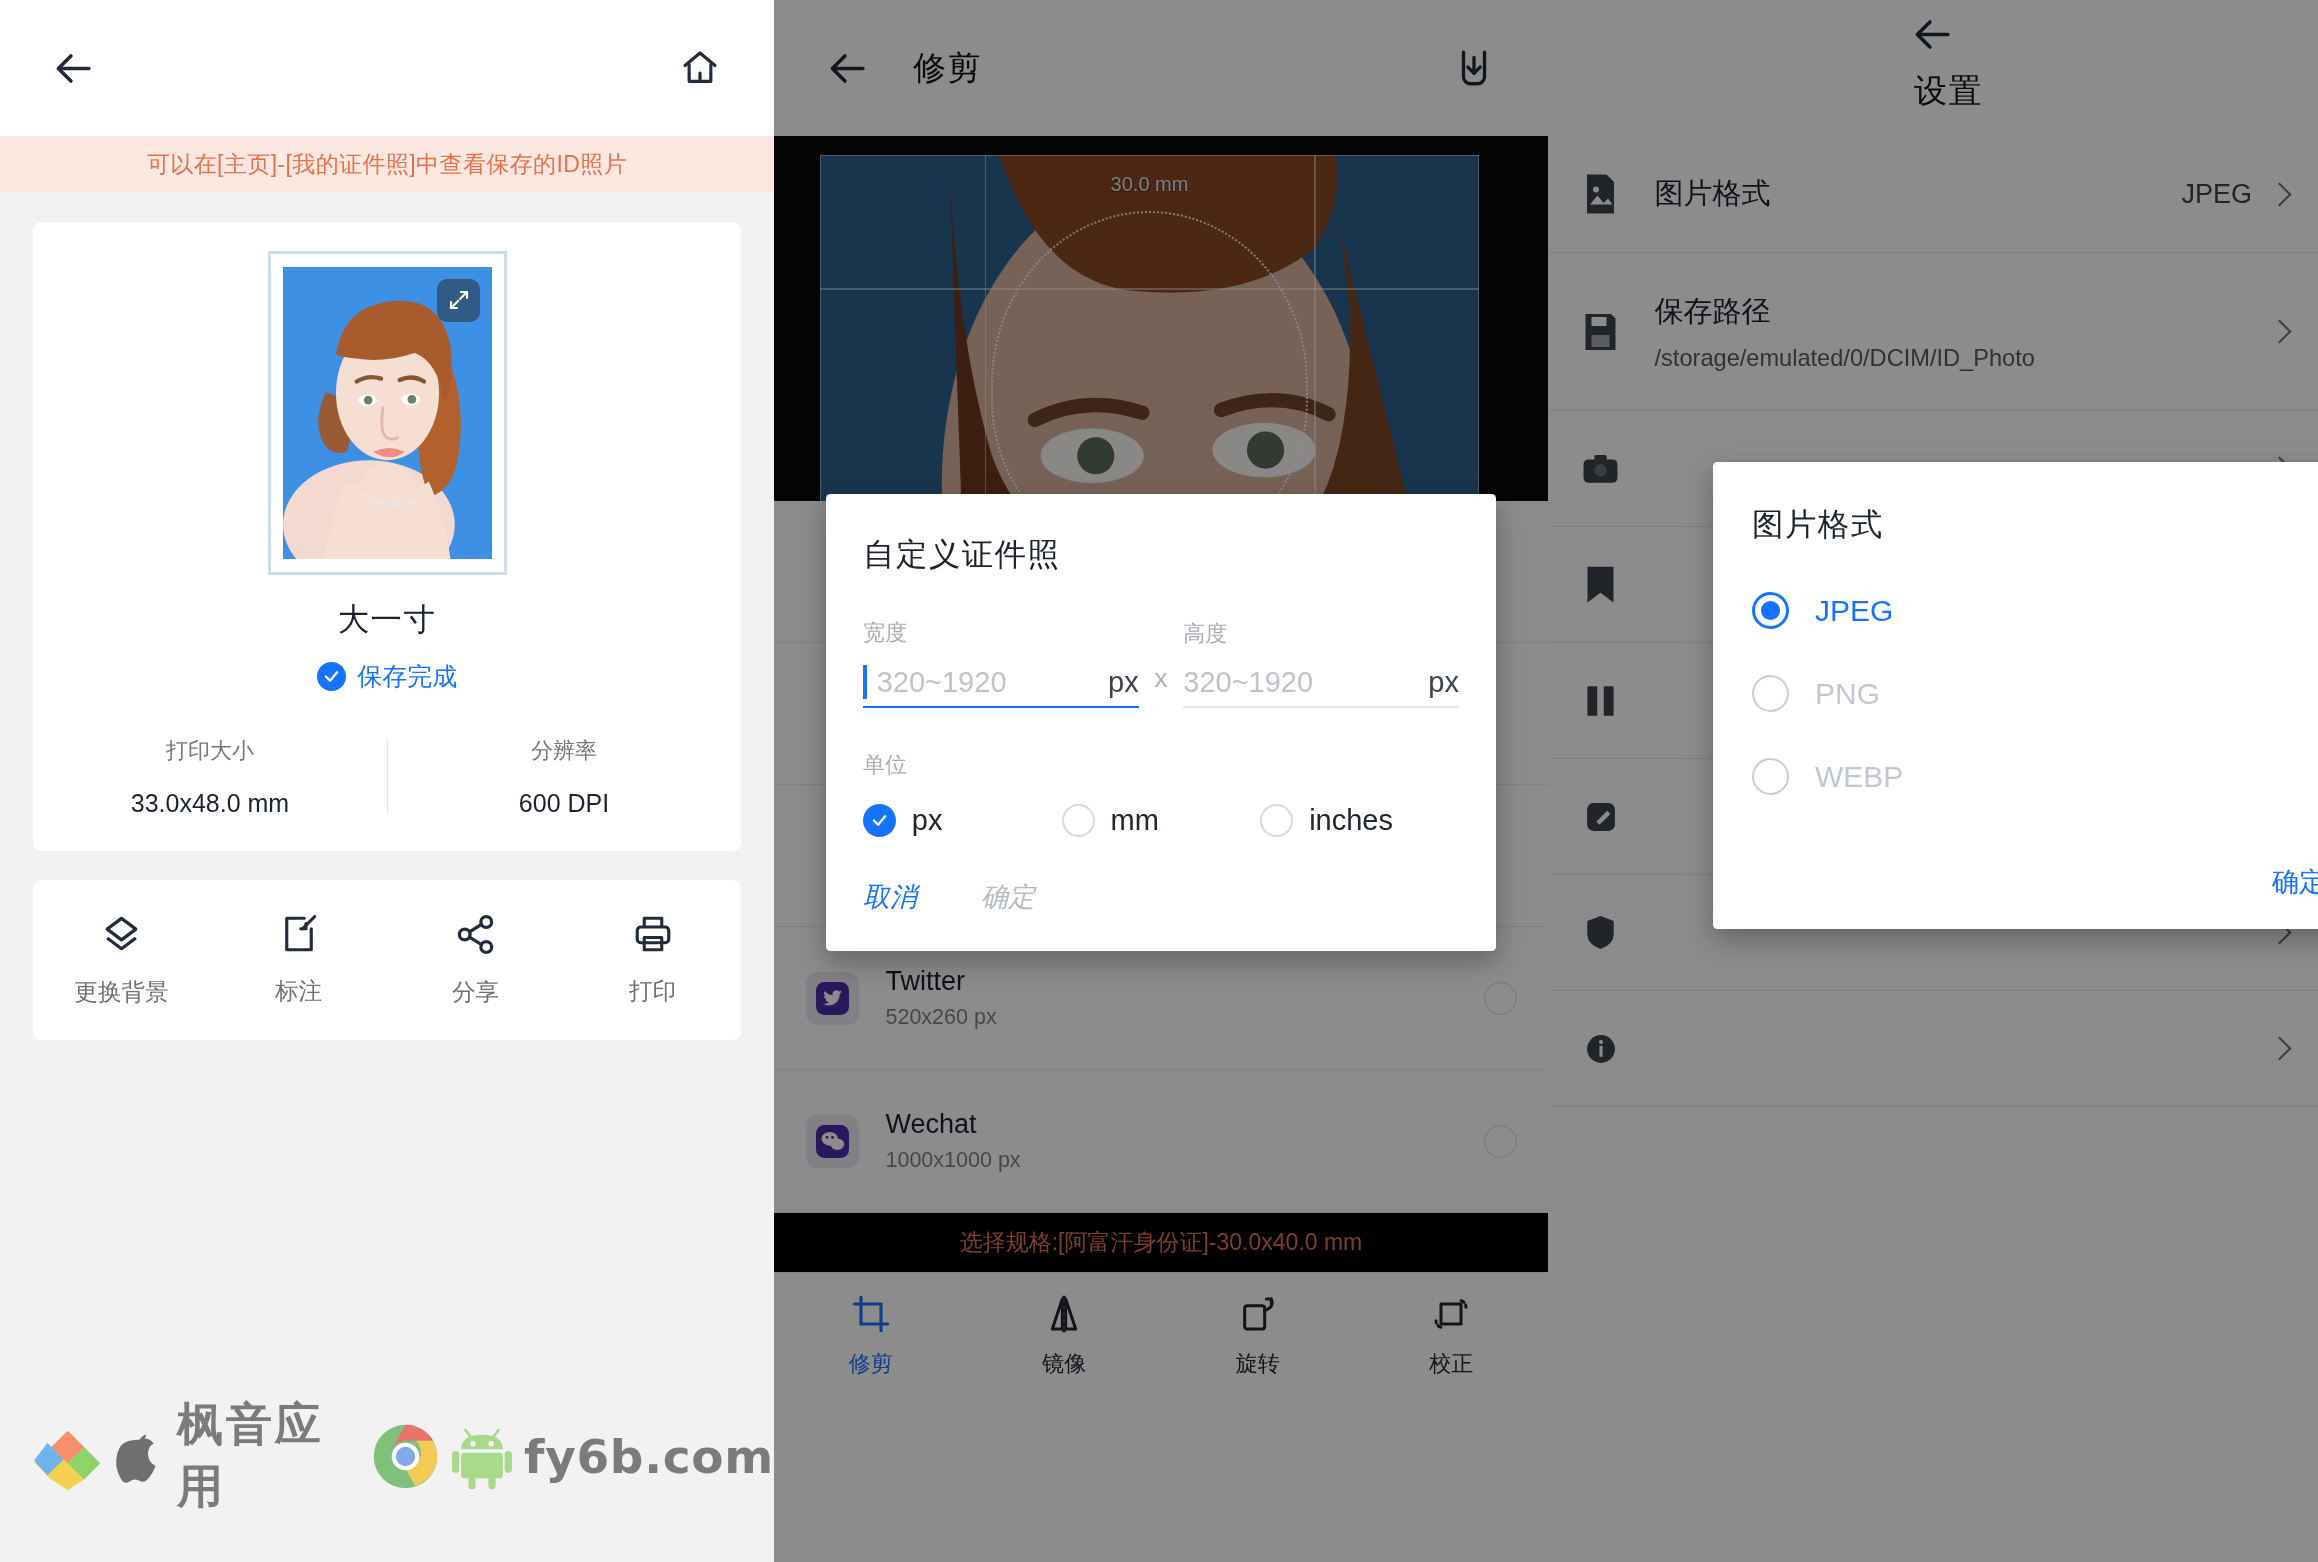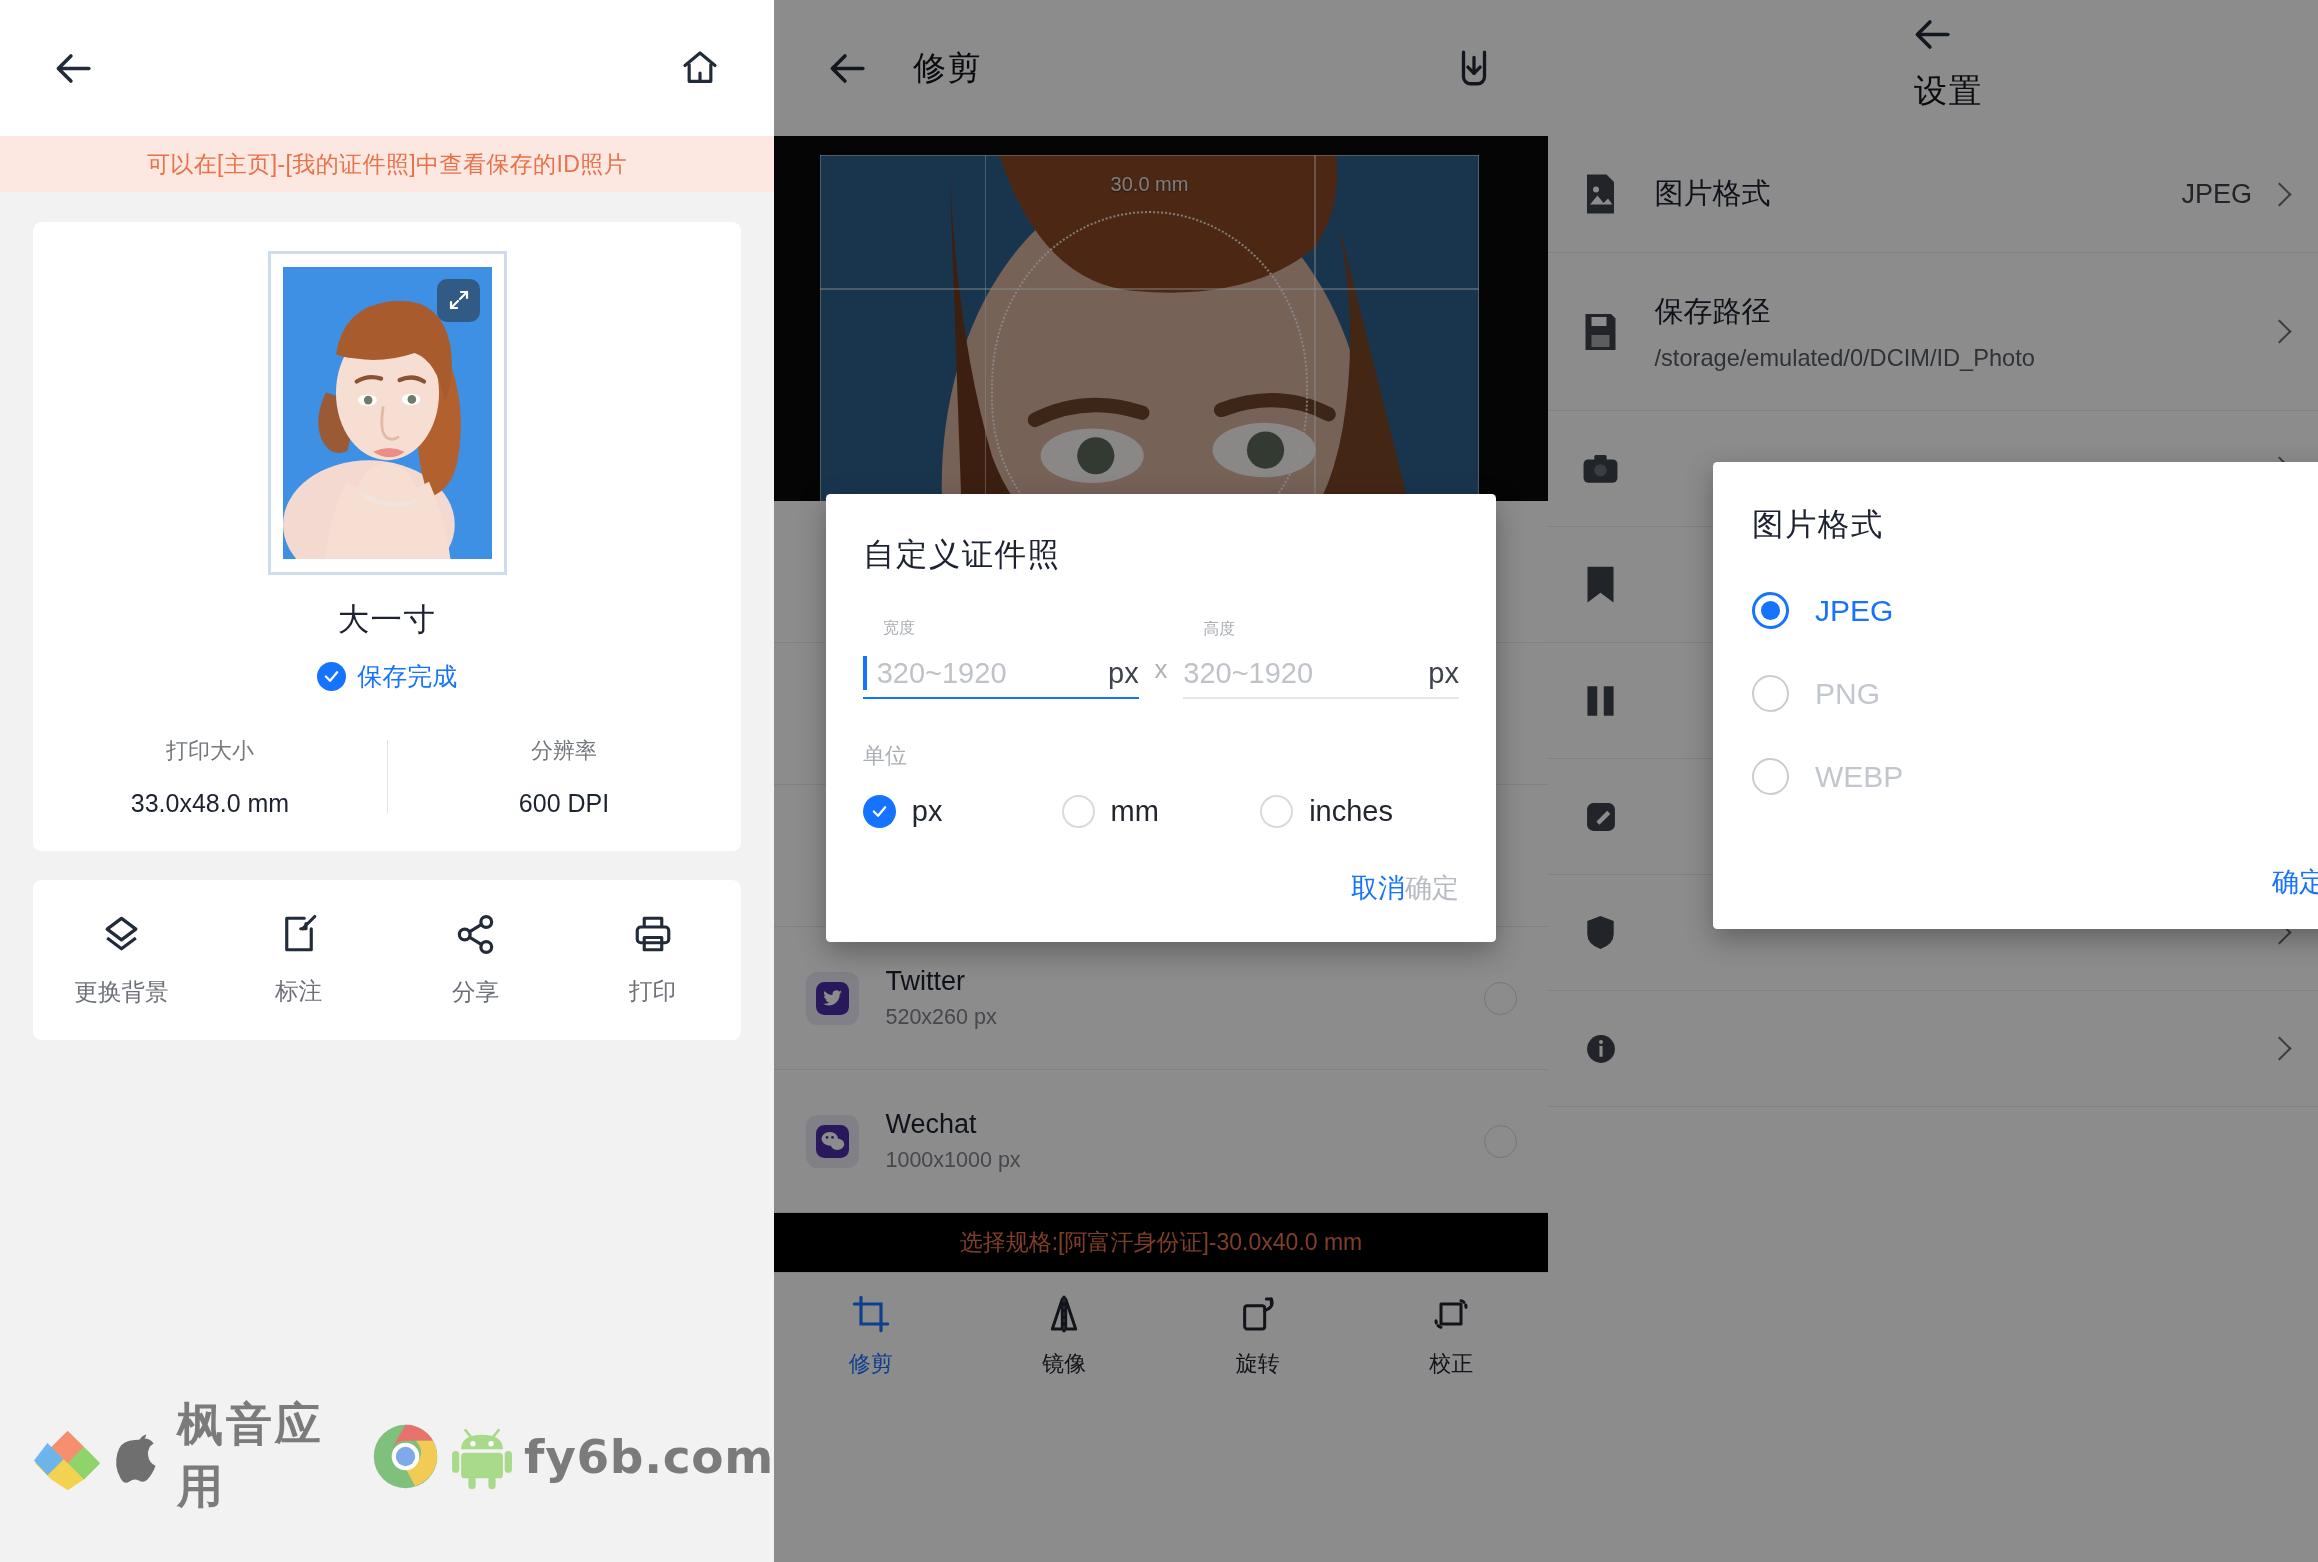--- a/index.html
+++ b/index.html
@@ -131,38 +131,38 @@
   
   .dlg-custom {
     position: absolute; z-index: 60; left: 52px; top: 494px; width: 670px;
     background: #ffffff; border-radius: 4.3px;
     box-shadow: 0 10px 29px rgba(0,0,0,.3);
     padding: 40px 37px 26px 37px;
   }
   .dlg-title { font-size: 31.5px; color: #1c2230; letter-spacing: 1.4px; }
   .fields { display: flex; align-items: flex-end; margin-top: 42px; }
   .field { flex: 1; }
-  .field-label { font-size: 16px; color: #a9adb4; margin-left: 20px; }
+  .field-label { font-size: 22px; color: #a9adb4; }
   .field-line {
     margin-top: 17px; display: flex; align-items: flex-end; gap: 7.2px;
     border-bottom: 2.9px solid #e4e5e8; padding-bottom: 7.2px; position: relative;
   }
   .field-line.focus { border-bottom-color: #1673ff; }
   .caret { width: 3.6px; height: 34px; background: #1673ff; margin-right: 2.9px; }
   .field-input { flex: 1; font-size: 29px; color: #bfc3c9; }
   .field-unit { font-size: 29px; color: #3f444c; }
   .x-sep { font-size: 26px; color: #aeb2b8; padding: 0 15.8px 14.3px 15.8px; }
   .unit-label { font-size: 22px; color: #a9adb4; margin-top: 42px; }
   .unit-row { display: flex; margin-top: 24px; }
   .unit-opt { flex: 1; display: flex; align-items: center; gap: 15.8px; cursor: pointer; }
   .rad-on { width: 33px; height: 33px; border-radius: 50%; background: #1673ff;
             display:flex; align-items:center; justify-content:center; flex:0 0 33px; }
   .rad-off { width: 33px; height: 33px; border-radius: 50%; border: 2.1px solid #d7dade; flex:0 0 33px; }
   .unit-text { font-size: 29px; color: #21262f; }
-  .dlg-actions { display: flex; justify-content: flex-end; margin-top: 42px; padding-bottom: 10px; }
+  .dlg-actions { display: flex; gap: 64px; margin-top: 42px; padding-bottom: 10px; font-style: italic; }
   .dlg-btn { font-size: 27px; cursor: pointer; }
   .dlg-btn.primary { color: #1673ff; }
   .dlg-btn.disabled { color: #b6bac1; }
 
   
   .panel-right {
     position: relative; width: 771px; height: 1562px; flex: 0 0 771px;
     background: #ffffff; overflow: hidden;
   }
   .p3-appbar { height: 136px; background:#ffffff; display:flex; align-items:center; padding: 0 40px; flex-direction: column; }

